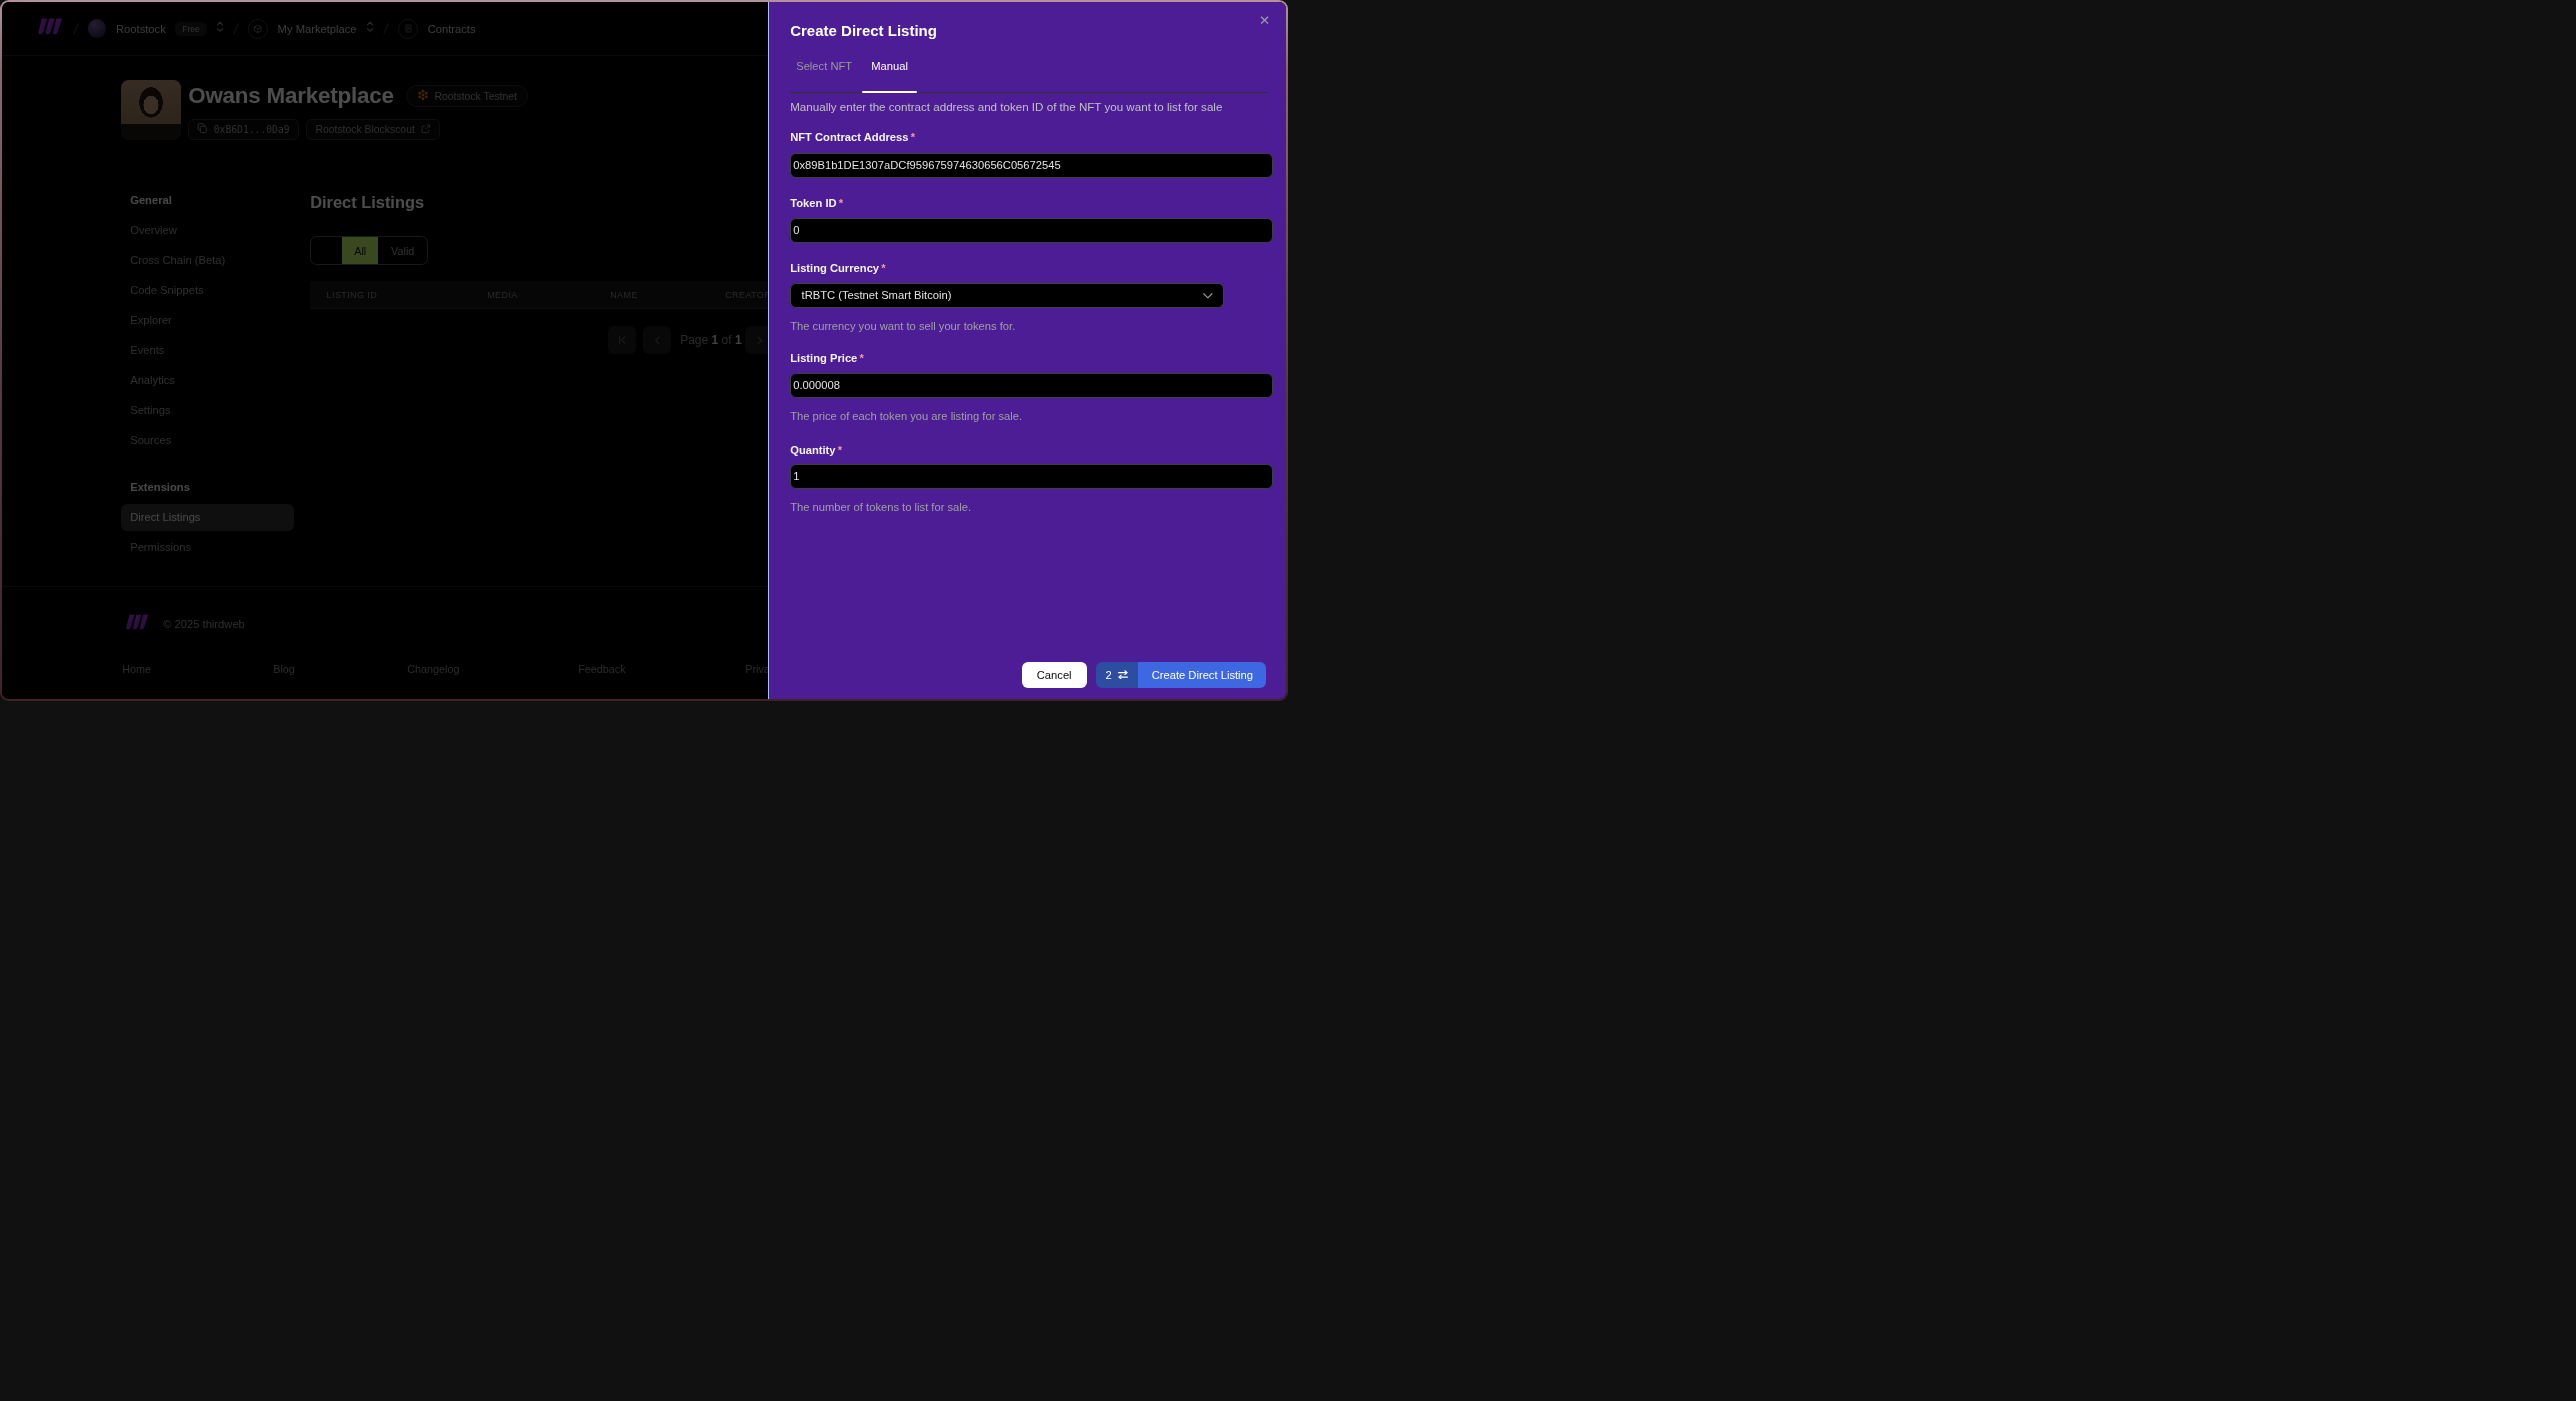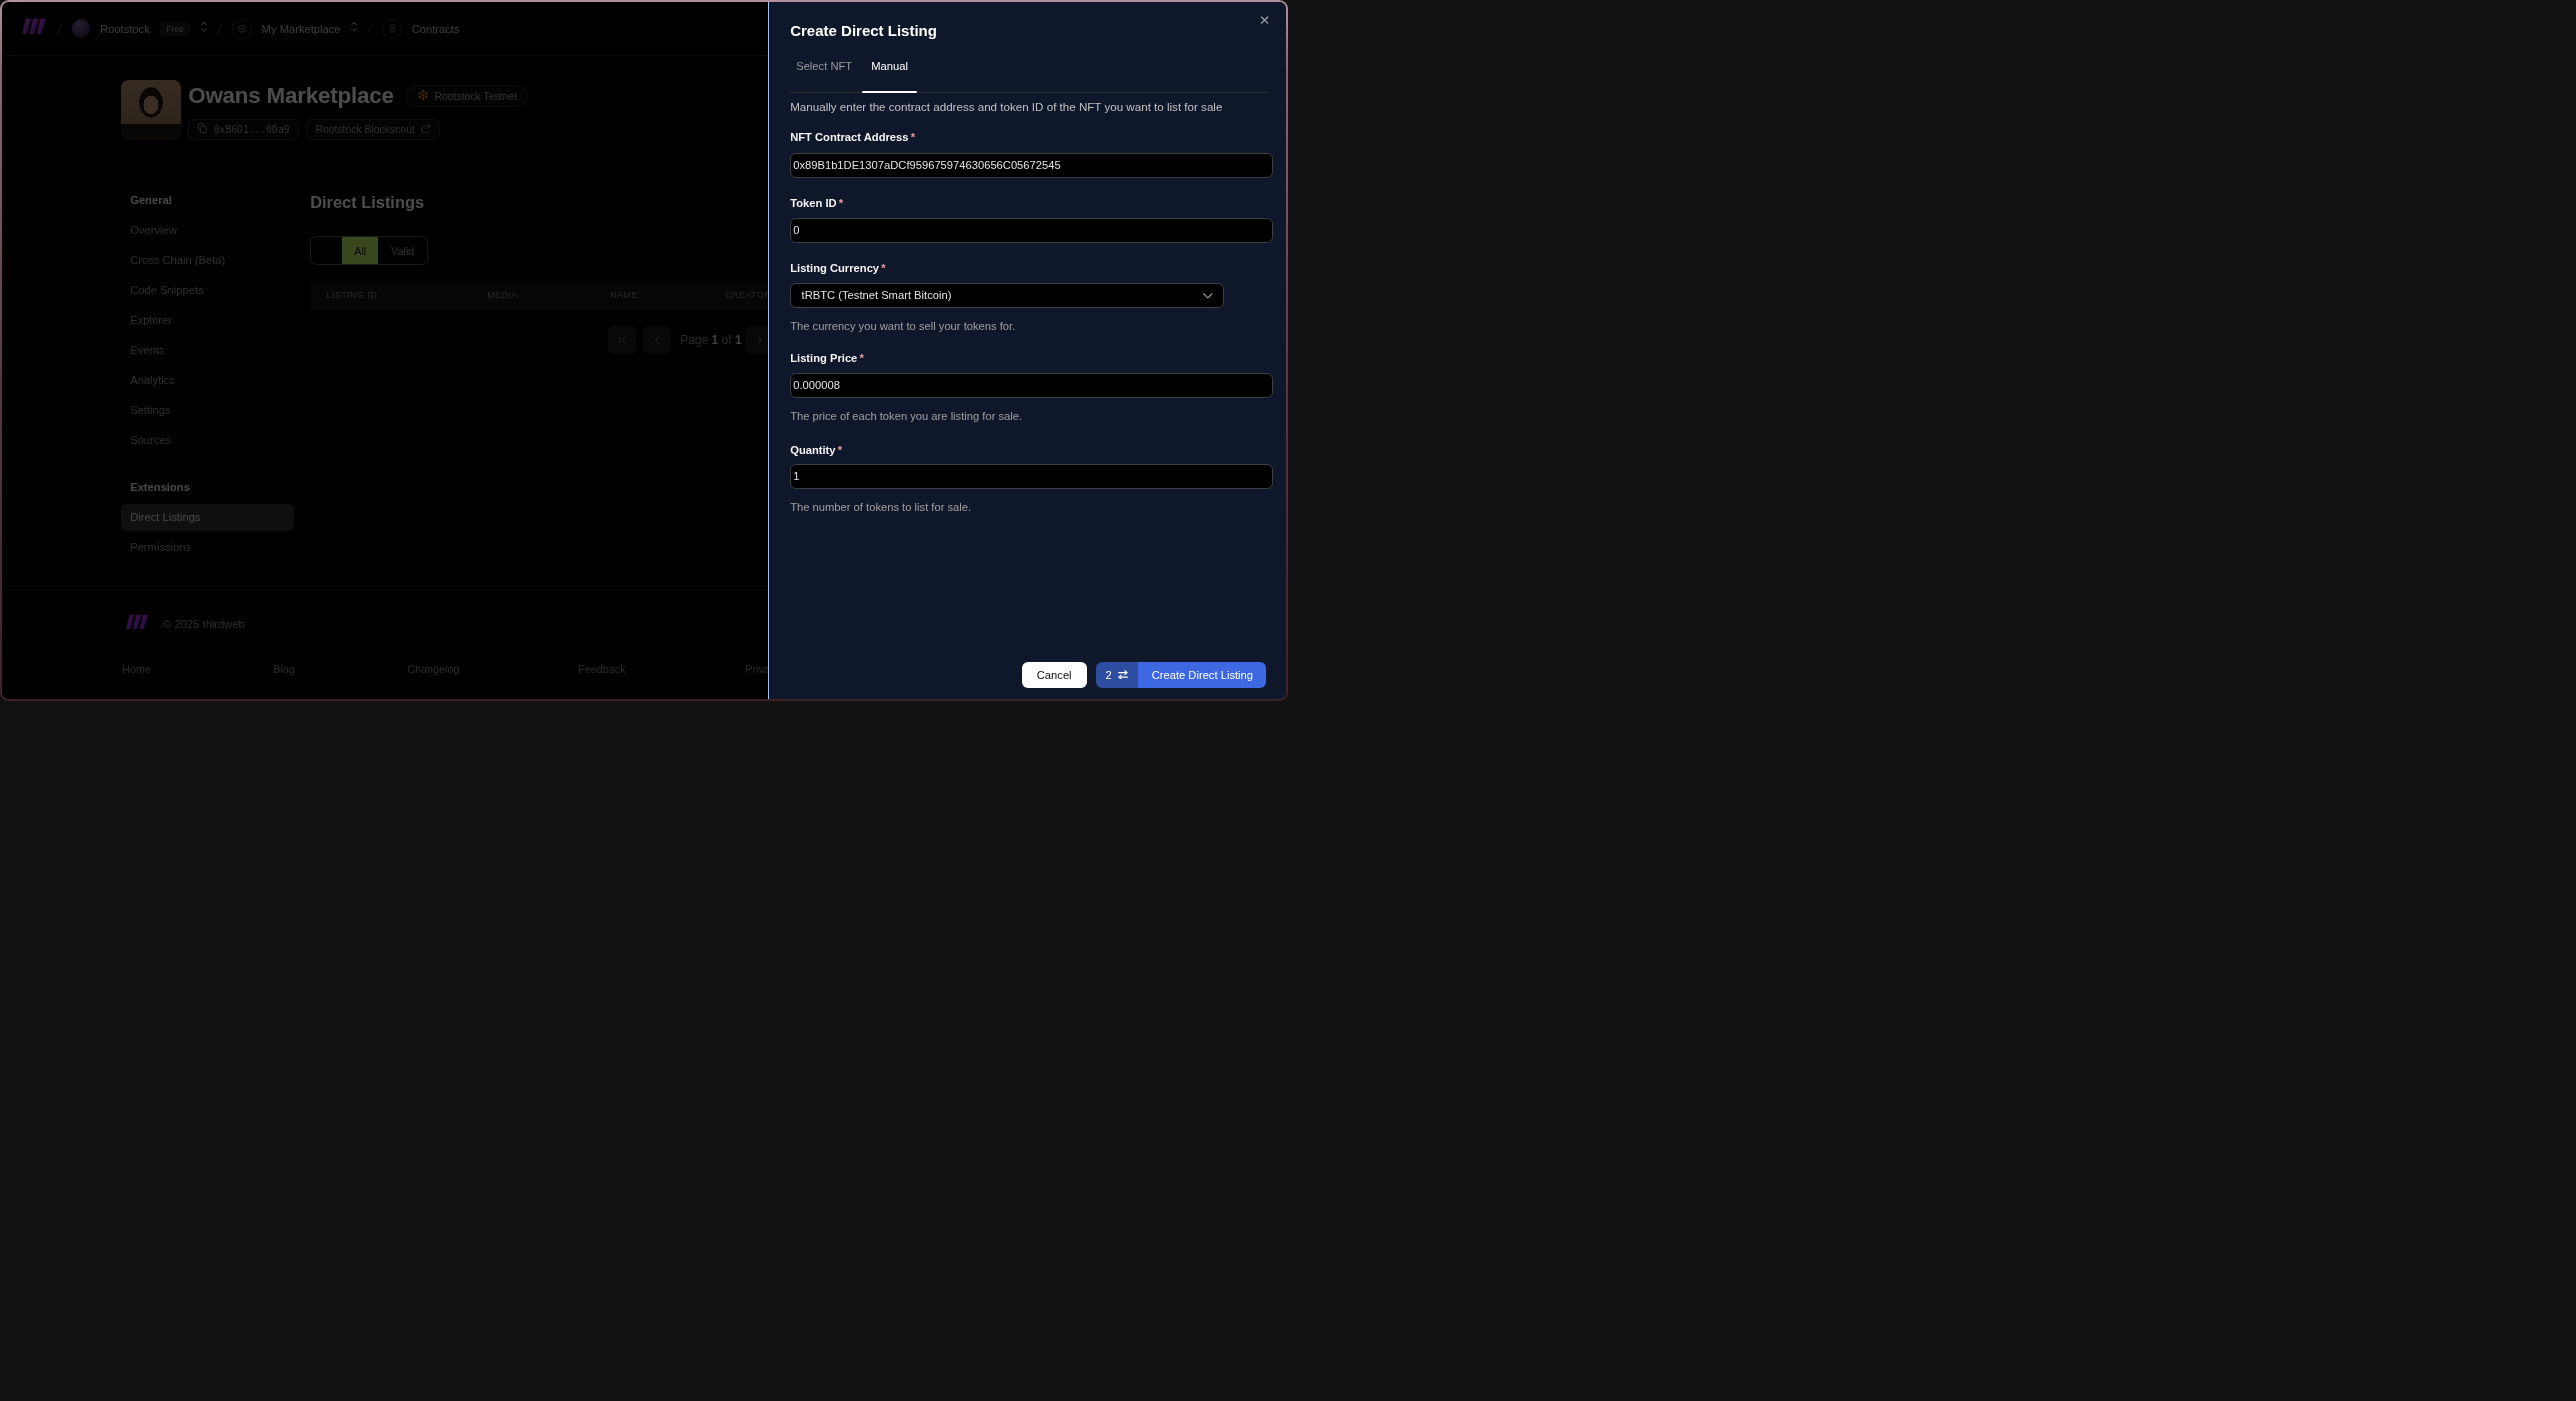--- a/index.html
+++ b/index.html
@@ -12,21 +12,21 @@
     padding:2.2px; border-radius:9px;
   }
   .app {
     position:relative; width:100%; height:100%;
     background:#000; border-radius:6.7px; overflow:hidden;
   }
 
   
   .topbar {
     position:absolute; left:0; top:0; right:0; height:54px;
-    display:flex; align-items:center; padding-left:19px; gap:9.7px;
+    display:flex; align-items:center; padding-left:35px; gap:9.7px;
     border-bottom:0.7px solid #1e1e1e;
   }
   .crumb-slash { color:#3c3c3c; font-size:15px; font-weight:300; transform:skewX(-8deg); }
   .team-avatar { width:18.6px; height:18.6px; border-radius:50%;
     background:radial-gradient(circle at 35% 30%, #7a5fa0, #3a2a55 70%, #241738); }
   .crumb-text { color:#c7c7c7; font-size:11.2px; }
   .free-badge { background:#1d1d1d; color:#a8a8a8; font-size:8.6px; padding:2.2px 6.7px; border-radius:5.2px; }
   .icon-circle { width:20px; height:20px; border:0.7px solid #3a3a3a; border-radius:50%;
     display:flex; align-items:center; justify-content:center; }
 
@@ -75,21 +75,21 @@
   .footer { position:absolute; left:0; right:0; top:584px; height:113px; border-top:0.7px solid #222; }
   .footer-logo { position:absolute; left:123px; top:26px; }
   .copyright { position:absolute; left:161px; top:31px; color:#9a9a9a; font-size:11.2px; }
   .flink { position:absolute; top:76px; color:#8f8f8f; font-size:10.8px; }
 
   
   .dim { position:absolute; left:0; top:0; width:766px; height:100%;
     background:rgba(0,0,0,0.70); z-index:50; }
 
   
-  .drawer { position:absolute; left:766px; top:0; right:0; bottom:0; background:#0f172a;
+  .drawer { position:absolute; left:766px; top:0; right:0; bottom:0; background:#4c1d95;
     border-left:1.5px solid #a9c3f3; z-index:60; }
   .drawer-title { position:absolute; left:21px; top:19.4px; color:#fff; font-size:15px; font-weight:700; }
   .drawer-close { position:absolute; right:12.7px; top:9px; color:#9aa0a6; font-size:13.4px; line-height:1; padding:3px; }
   .dtab { position:absolute; top:58px; font-size:11.2px; }
   .dtab.inactive { left:27px; color:#9a9a9a; }
   .dtab.active { left:102px; color:#fff; font-weight:500;text-align:center; }
   .dtab-divider { position:absolute; left:21px; right:18px; top:90px; height:0.7px; background:#2f2f2f; }
   .dtab-underline { position:absolute; left:93px; top:89px; width:55px; height:1.9px; background:#fff; border-radius:1.5px; }
   .ddesc { position:absolute; left:21px; top:98px; width:483px; color:#c2c2c2; font-size:11.6px; }
   .dlabel { position:absolute; left:21px; color:#f5f5f5; font-size:11.2px; font-weight:600; }

